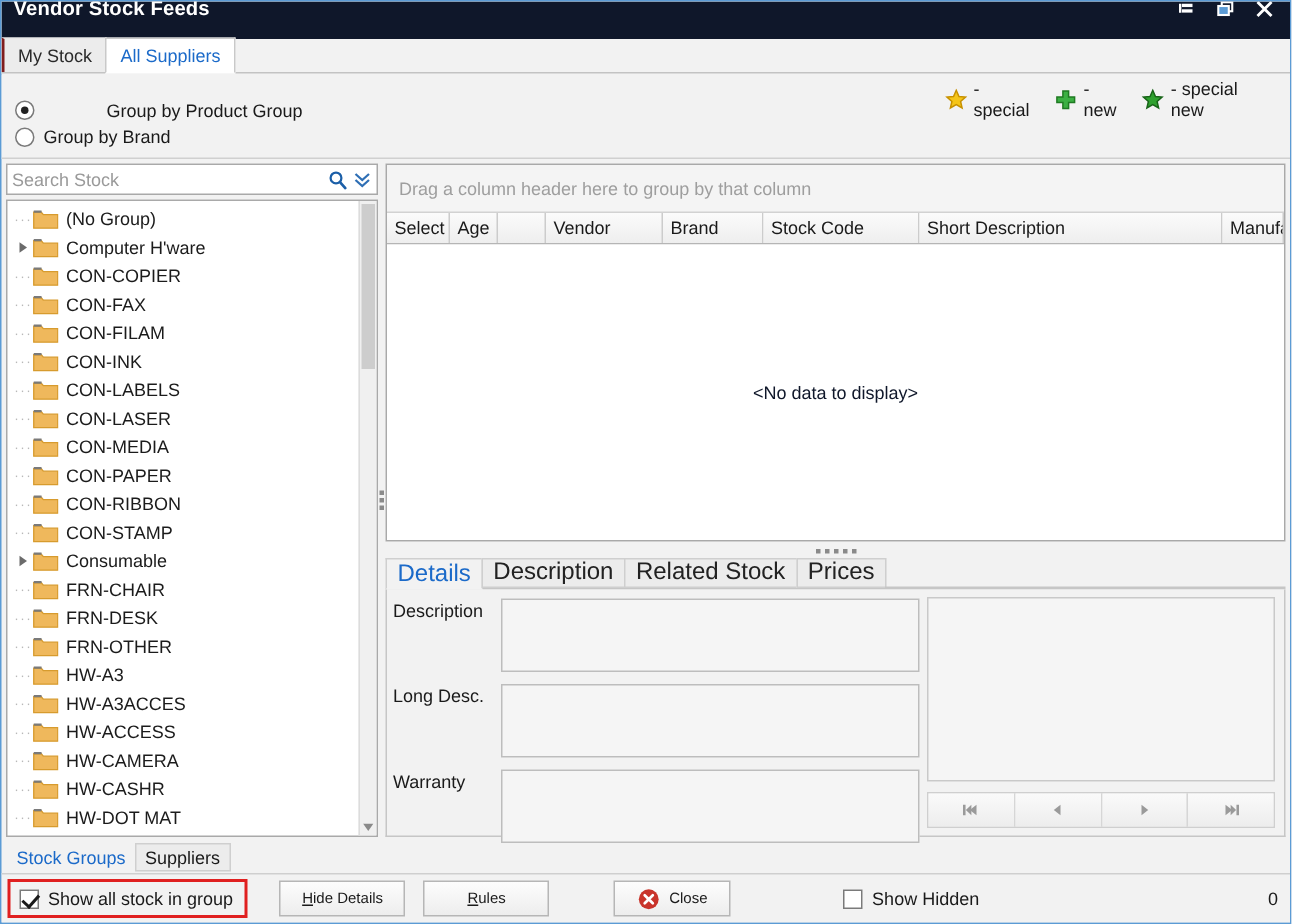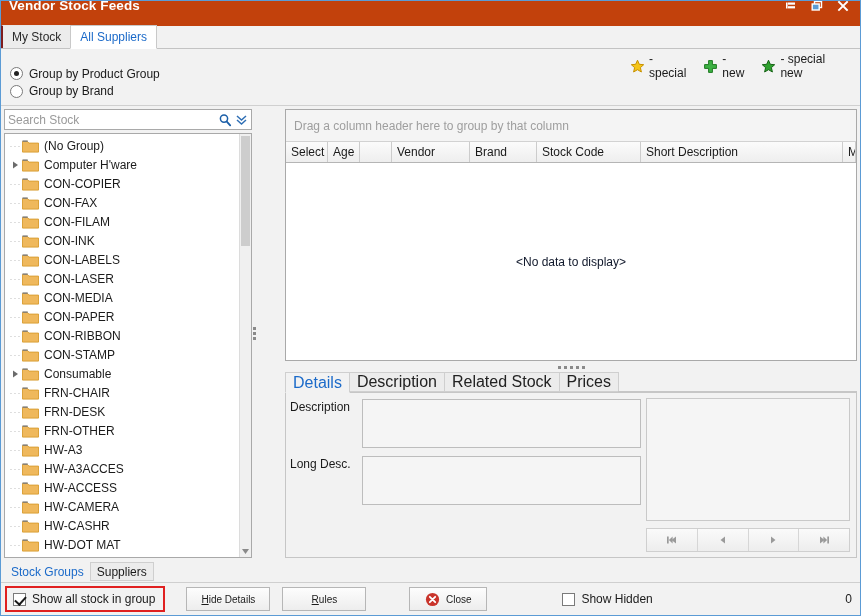--- a/index.html
+++ b/index.html
@@ -16,21 +16,21 @@
     position: relative;
     width: 861px; height: 616px;
     background: #f2f2f2;
     border: 1px solid #5b9bd5;
     overflow: hidden;
   }
 
   
   .titlebar {
     position: absolute; left: 0; top: 0; right: 0; height: 25px;
-    background: #c2410c;
+    background: #0f172a;
     display: flex; align-items: center;
     padding: 0 6px 16px 8px;
   }
   .titlebar .title {
     color: #ffffff; font-weight: bold; font-size: 13.5px;
     letter-spacing: .1px;
     flex: 1;
   }
   .titlebar .sysbtns { display: flex; align-items: center; gap: 12px; padding-right: 4px; }
   .sysbtn { width: 14px; height: 14px; display: flex; align-items: center; justify-content: center; cursor: pointer; }
@@ -74,21 +74,21 @@
     height: 24px;
   }
 
   
   .optrow {
     position: absolute; left: 0; top: 49px; right: 0; height: 56px;
     background: #f2f2f2;
     border-bottom: 1px solid #d0d0d0;
   }
   .radio-line { display: flex; align-items: center; padding-left: 9px; height: 26px; cursor: pointer; }
-  .radio-line:first-child { padding-top: 19px; height: 28px; }
+  .radio-line:first-child { padding-top: 19px; height: 28px; gap: 42px; }
   .radio {
     width: 13px; height: 13px; border-radius: 50%;
     border: 1px solid #7a7a7a; background: #fff;
     margin-right: 6px; position: relative; flex: none;
   }
   .radio.on::after {
     content: ""; position: absolute; left: 3px; top: 3px;
     width: 5px; height: 5px; border-radius: 50%; background: #222;
   }
   .radio-label { font-size: 12px; }
@@ -162,21 +162,21 @@
   .vsplit {
     position: absolute; left: 251px; top: 108px; width: 5px; height: 449px;
     cursor: col-resize;
     display: flex; align-items: center; justify-content: center;
   }
   .vsplit .dots { display: flex; flex-direction: column; gap: 2px; }
   .vsplit .dots i { width: 3px; height: 3px; background: #8a8a8a; display: block; }
 
   
   .rightpanel {
-    position: absolute; left: 256px; top: 108px; right: 3px; height: 449px; margin-left: 28px;
+    position: absolute; left: 256px; top: 108px; right: 3px; height: 449px;
   }
   .gridbox {
     position: absolute; left: 0; top: 0; right: 0; height: 252px;
     border: 1px solid #a9a9a9; background: #fff;
     display: flex; flex-direction: column;
   }
   .group-panel {
     height: 32px; background: #f4f4f4; border-bottom: 1px solid #d2d2d2;
     display: flex; align-items: center; padding-left: 8px;
     color: #9e9e9e; font-size: 12px;
@@ -642,20 +642,24 @@
         <div class="filler"></div>
       </div>
       <div class="dcontent">
         <div class="dleft">
           <div class="drow">
             <span class="dlabel">Description</span>
             <div class="dfield"></div>
           </div>
           <div class="drow">
             <span class="dlabel">Long Desc.</span>
+            <div class="dfield"></div>
+          </div>
+          <div class="drow">
+            <span class="dlabel">Warranty</span>
             <div class="dfield"></div>
           </div>
         </div>
         <div class="dright">
           <div class="preview"></div>
           <div class="navbar">
             <div class="navbtn">
               <svg width="12" height="10" viewBox="0 0 12 10">
                   <rect x="1" y="1.5" width="1.7" height="7" fill="#9a9a9a"></rect>
                   <path d="M10 1.5 L10 8.5 L5.5 5 Z" fill="#9a9a9a"></path>

